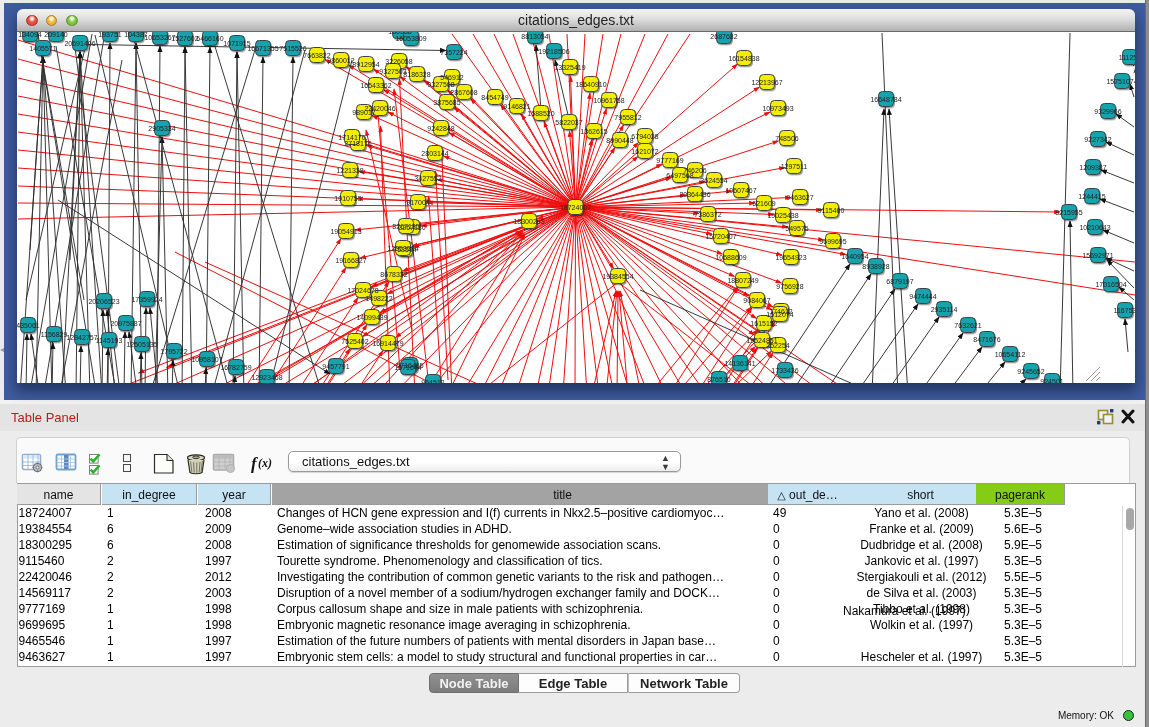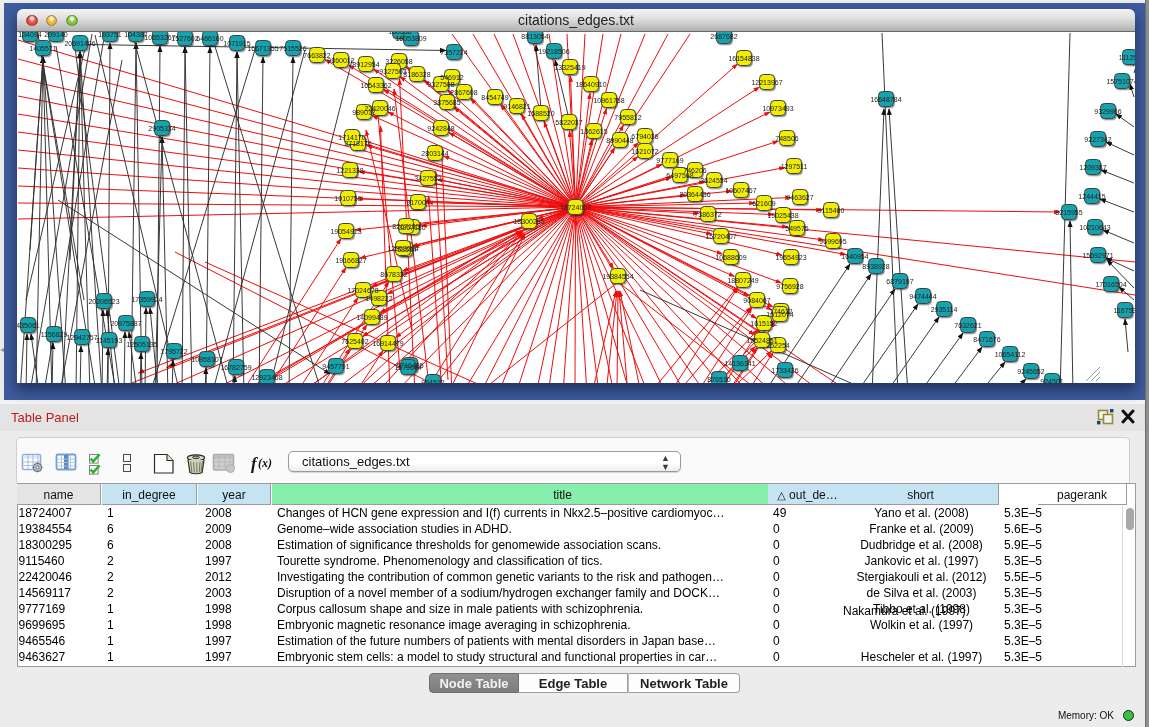--- a/index.html
+++ b/index.html
@@ -661,24 +661,24 @@
 <text x="234" y="31" font-family="Liberation Serif" font-style="italic" font-weight="bold" font-size="17" fill="#111">f</text>
 <text x="241" y="29" font-family="Liberation Serif" font-style="italic" font-weight="bold" font-size="12" fill="#111">(x)</text>
 </g>
     </svg>
  <div id="combo">citations_edges.txt<span class="ar">▲<br>▼</span></div>
 </div>
 <div id="tblwrap"></div>
 <div class="hc" style="left:17px;width:84px;background:#e4e4e4">name</div>
 <div class="hc" style="left:102px;width:95px;background:#c5e3f2">in_degree</div>
 <div class="hc" style="left:198px;width:73px;background:#c5e3f2">year</div>
-<div class="hc" style="left:272px;width:582px;background:#86efac">title</div>
+<div class="hc" style="left:272px;width:582px;background:#a3a3a3">title</div>
 <div class="hc" style="left:768px;width:80px;background:#c5e3f2"><span style="font-size:11px">△</span> out_de…</div>
 <div class="hc" style="left:843px;width:156px;background:#c5e3f2">short</div>
-<div class="hc" style="left:1038px;width:89px;background:#ffffff">pagerank</div>
+<div class="hc" style="left:976px;width:89px;background:#84cc16">pagerank</div>
 <div class="bc" style="left:18.5px;top:506px">18724007</div>
 <div class="bc" style="left:107px;top:506px">1</div>
 <div class="bc" style="left:205px;top:506px">2008</div>
 <div class="bc" style="left:277px;top:506px">Changes of HCN gene expression and I(f) currents in Nkx2.5–positive cardiomyoc…</div>
 <div class="bc" style="left:773px;top:506px">49</div>
 <div class="bc" style="left:843px;top:506px;width:157px;text-align:center">Yano et al. (2008)</div>
 <div class="bc" style="left:1004px;top:506px">5.3E–5</div>
 <div class="bc" style="left:18.5px;top:522px">19384554</div>
 <div class="bc" style="left:107px;top:522px">6</div>
 <div class="bc" style="left:205px;top:522px">2009</div>

